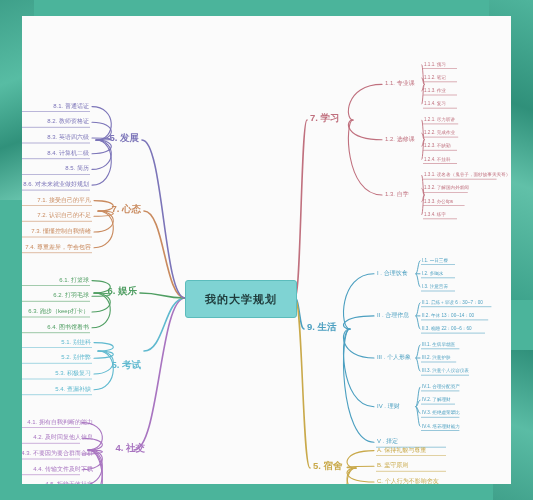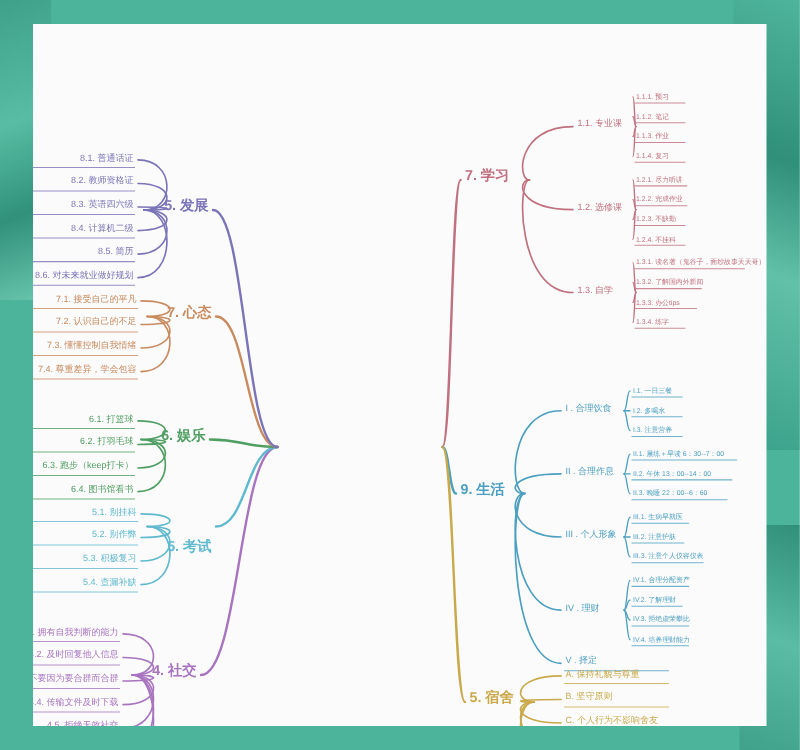--- a/index.html
+++ b/index.html
@@ -22,21 +22,21 @@
   .central{
     left:163px;top:264px;width:110px;height:36px;
     background:#7fd3d3;border:1px solid #5bbcbc;border-radius:3px;
     display:flex;align-items:center;justify-content:center;
     font-size:11px;color:#1f3c3c;font-weight:bold;letter-spacing:1px;
   }
   .lvl1{font-size:9.5px;font-weight:bold;}
   .lvl2{font-size:6px;}
   .lvl3{font-size:4.6px;}
   .c-study{color:#c0707e;}.c-life{color:#4b9fc0;}.c-dorm{color:#c9a94a;}
-  .c-social{color:#a874c0;}.c-exam{color:#5fb9cf;}.c-fun{color:#4f9e62;}
+  .c-social{color:#a874c0;margin-left:14px;}.c-exam{color:#5fb9cf;}.c-fun{color:#4f9e62;}
   .c-mind{color:#c98a5e;}.c-dev{color:#7b74b8;}
 </style>
 </head>
 <body>
 
 <div class="frame">
   <div class="leaf-tl"></div>
   <div class="leaf-tr"></div>
   <div class="leaf-br"></div>
 </div>
@@ -164,20 +164,21 @@
       <line x1="-2" y1="111.3" x2="68" y2="111.3" stroke="#7b74b8" stroke-width="0.7" opacity="0.8"></line>
       <path d="M74,124 C95,124 95,122 70,122" stroke="#7b74b8" fill="none" stroke-width="1.1" stroke-linecap="round"></path>
       <line x1="-2" y1="127" x2="68" y2="127" stroke="#7b74b8" stroke-width="0.7" opacity="0.8"></line>
       <path d="M74,124 C95,124 95,137.7 70,137.7" stroke="#7b74b8" fill="none" stroke-width="1.1" stroke-linecap="round"></path>
       <line x1="-2" y1="142.7" x2="68" y2="142.7" stroke="#7b74b8" stroke-width="0.7" opacity="0.8"></line>
       <path d="M74,124 C95,124 95,153.39999999999998 70,153.39999999999998" stroke="#7b74b8" fill="none" stroke-width="1.1" stroke-linecap="round"></path>
       <line x1="-2" y1="158.39999999999998" x2="68" y2="158.39999999999998" stroke="#7b74b8" stroke-width="0.7" opacity="0.8"></line>
       <path d="M74,124 C95,124 95,169.09999999999997 70,169.09999999999997" stroke="#7b74b8" fill="none" stroke-width="1.1" stroke-linecap="round"></path>
       <line x1="-2" y1="174.09999999999997" x2="68" y2="174.09999999999997" stroke="#7b74b8" stroke-width="0.7" opacity="0.8"></line>
     </svg>
+  <div class="node central">我的大学规划</div>
   <div id="nodes-layer">
       <div class="node lvl1 c-study" style="left: 288px; top: 97px; color: rgb(192, 112, 126);">7. 学习</div>
       <div class="node lvl2 c-study" style="left: 363px; top: 64.4px; color: rgb(192, 112, 126);">1.1. 专业课</div>
       <div class="node lvl3 c-study" style="left: 402px; top: 45.6px; color: rgb(192, 112, 126);">1.1.1. 预习</div>
       <div class="node lvl3 c-study" style="left: 402px; top: 58.8px; color: rgb(192, 112, 126);">1.1.2. 笔记</div>
       <div class="node lvl3 c-study" style="left: 402px; top: 72px; color: rgb(192, 112, 126);">1.1.3. 作业</div>
       <div class="node lvl3 c-study" style="left: 402px; top: 85.2px; color: rgb(192, 112, 126);">1.1.4. 复习</div>
       <div class="node lvl2 c-study" style="left: 363px; top: 119.7px; color: rgb(192, 112, 126);">1.2. 选修课</div>
       <div class="node lvl3 c-study" style="left: 402px; top: 100.9px; color: rgb(192, 112, 126);">1.2.1. 尽力听讲</div>
       <div class="node lvl3 c-study" style="left: 402px; top: 114.1px; color: rgb(192, 112, 126);">1.2.2. 完成作业</div>

